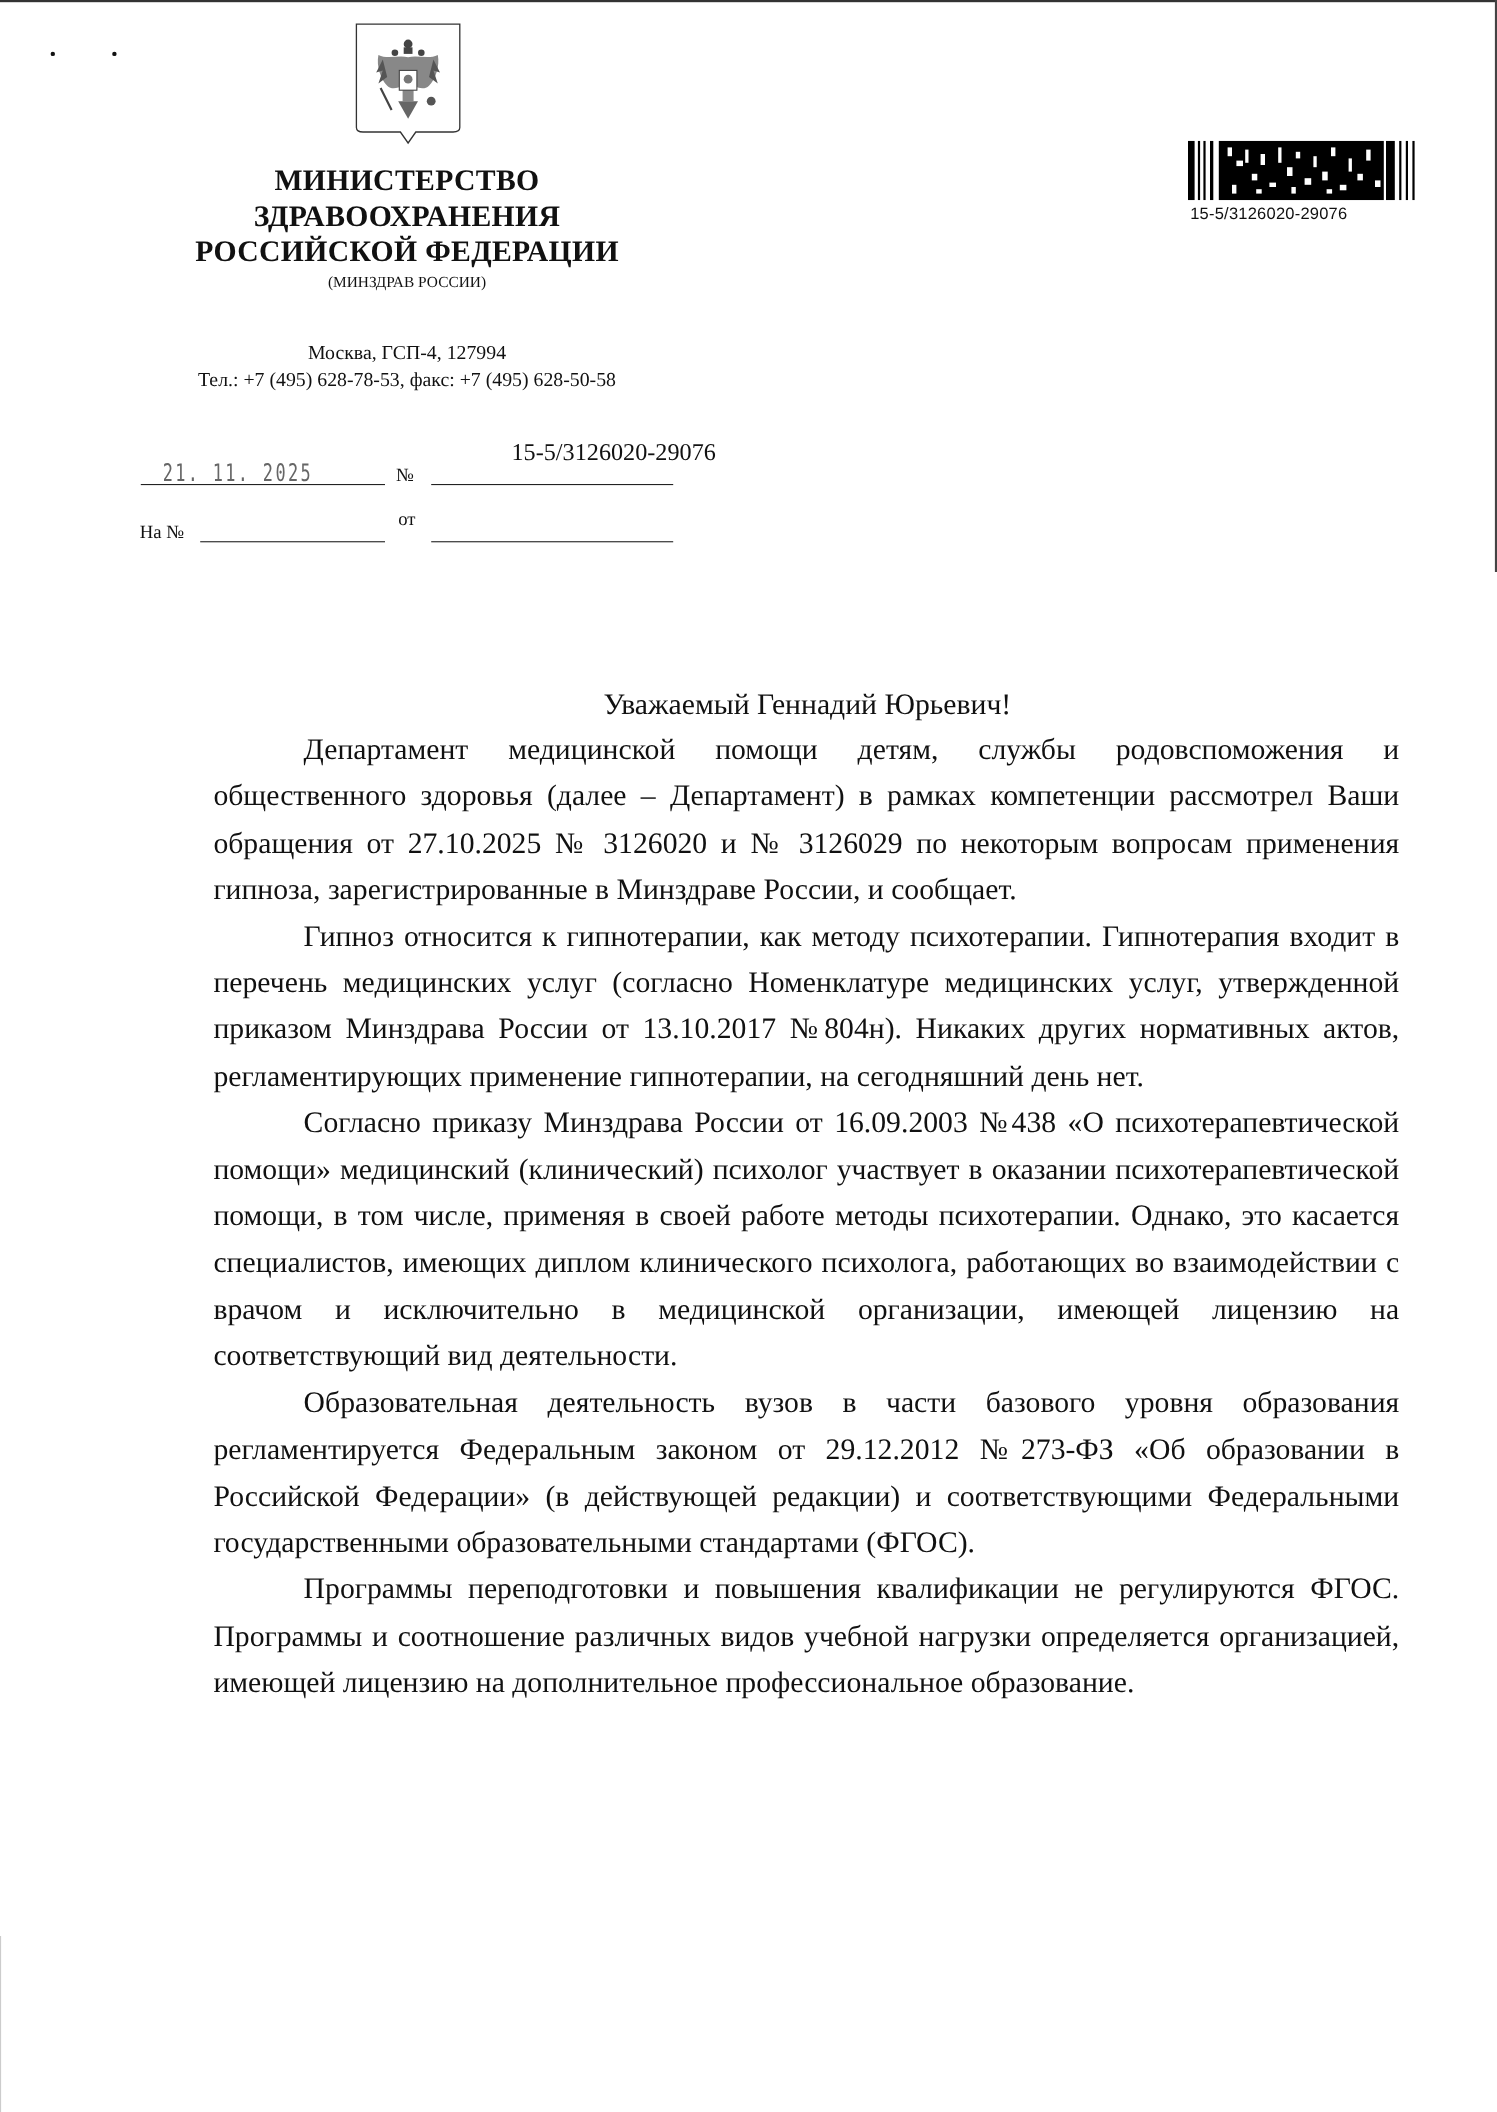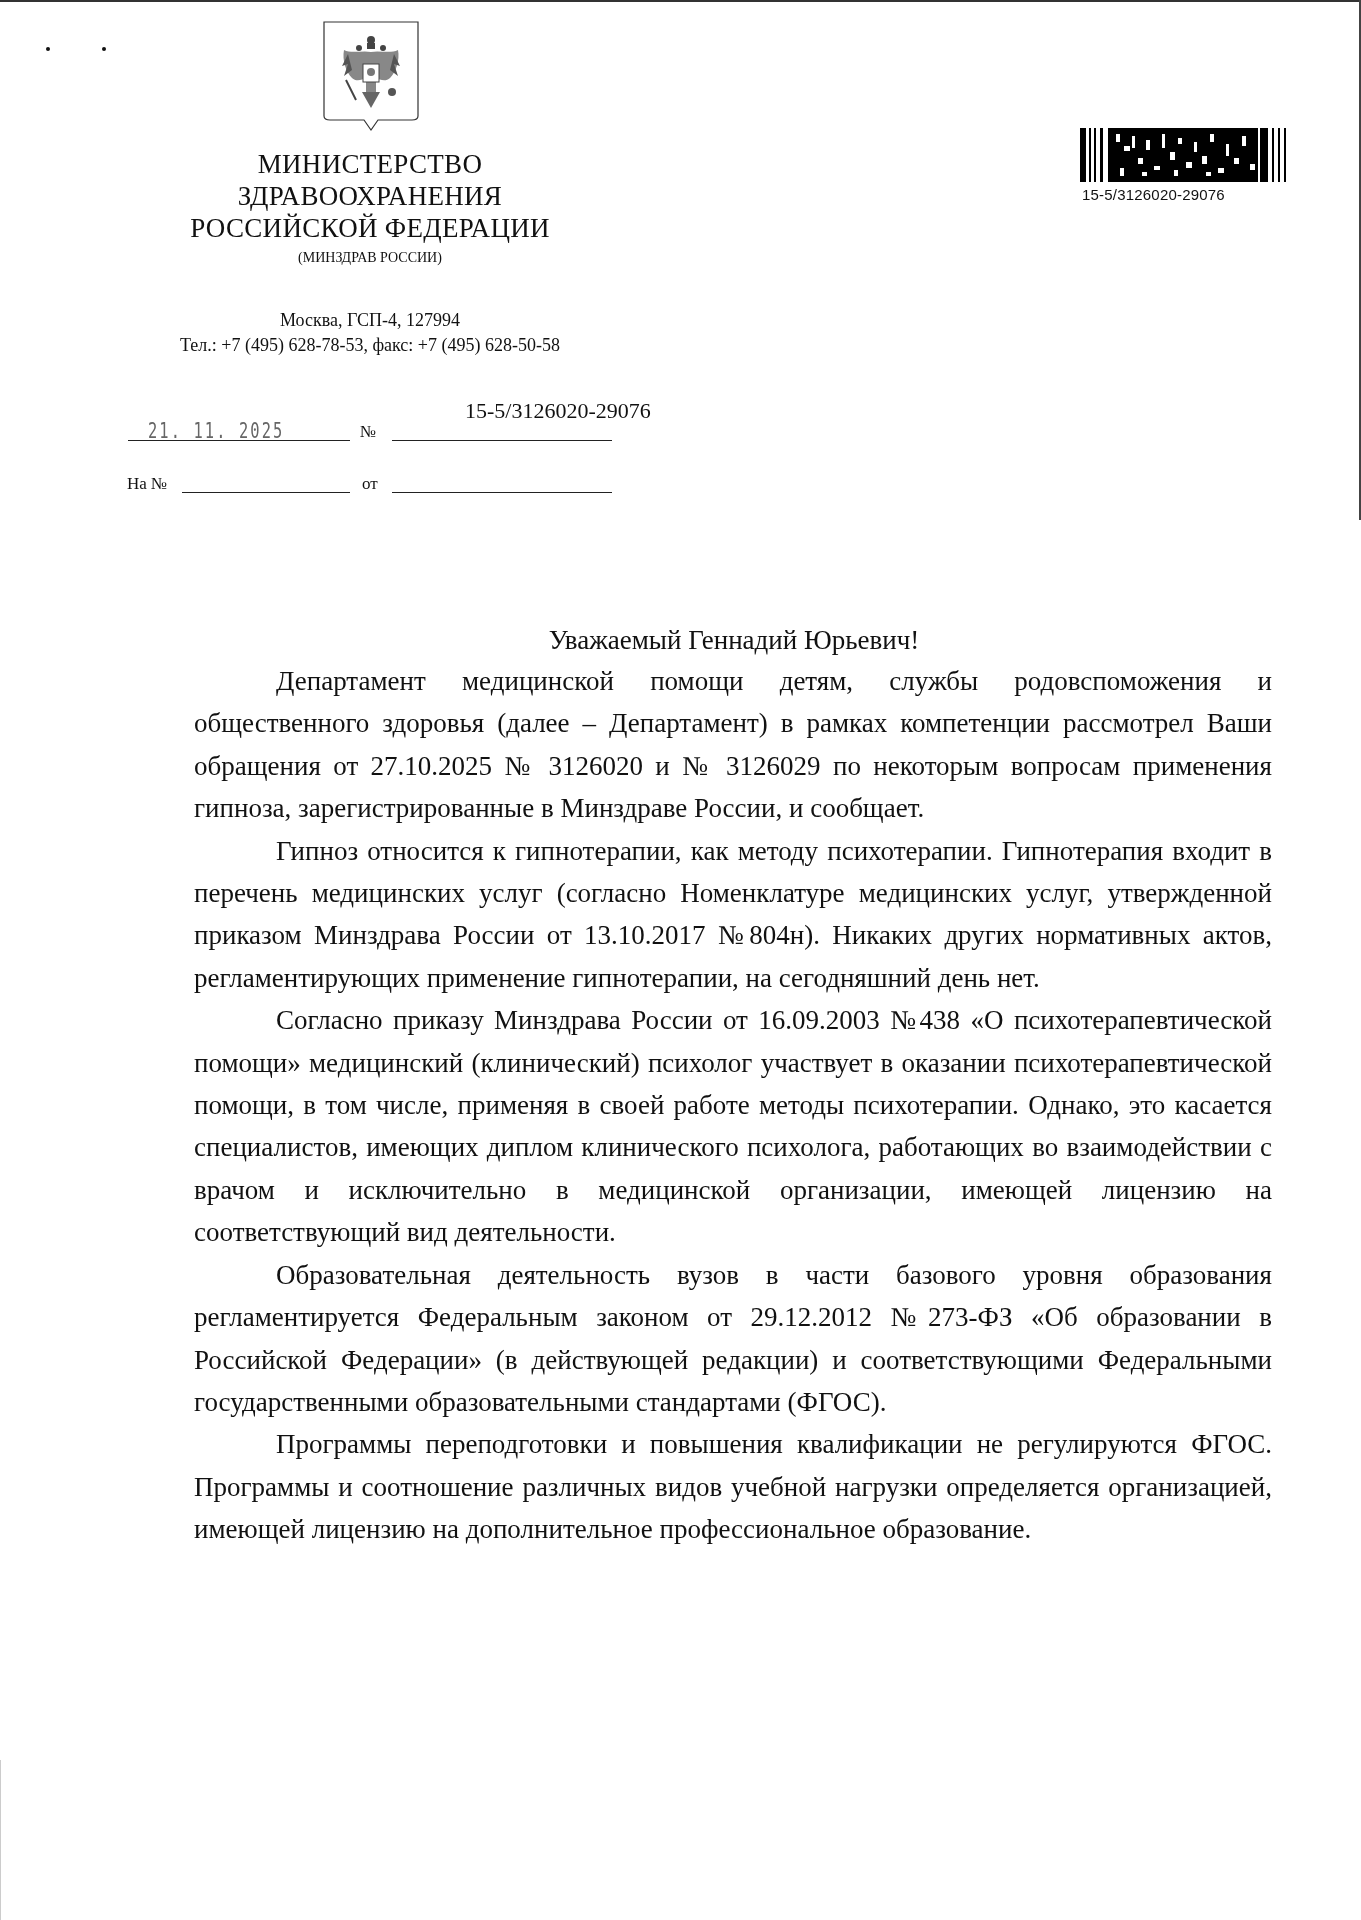--- a/index.html
+++ b/index.html
@@ -9,21 +9,21 @@
     }
     .scan-edge-top { position: absolute; left: 0; top: 0; width: 1361px; height: 2px; background: #333; }
     .scan-edge-right { position: absolute; right: 0; top: 0; width: 2px; height: 520px; background: #444; }
     .scan-edge-left { position: absolute; left: 0; top: 1760px; width: 1px; height: 160px; background: #ccc; }
     .dot { position: absolute; width: 4px; height: 4px; border-radius: 50%; background: #111; }
 
     .emblem { position: absolute; left: 322px; top: 20px; width: 98px; height: 112px; }
 
     .ministry {
       position: absolute; left: 140px; width: 460px; top: 148px; text-align: center;
-      font-weight: normal; font-size: 27px; line-height: 32px; letter-spacing: 0.3px;
+      font-weight: bold; font-size: 27px; line-height: 32px; letter-spacing: 0.3px;
     }
     .ministry-short { position: absolute; left: 140px; width: 460px; top: 250px; text-align: center; font-size: 14px; }
 
     .address { position: absolute; left: 110px; width: 520px; top: 308px; text-align: center; font-size: 18px; line-height: 25px; }
 
     .regnum { position: absolute; left: 465px; top: 398px; font-size: 22px; }
     .date-line { position: absolute; left: 128px; top: 440px; width: 222px; border-bottom: 1.5px solid #222; height: 0; }
     .date-stamp {
       position: absolute; left: 148px; top: 418px; font-family: "DejaVu Sans Mono", monospace; font-size: 22px;
       color: #666; letter-spacing: 3px; transform: scaleX(0.7); transform-origin: left;
@@ -81,21 +81,21 @@
   <div>Тел.: +7 (495) 628-78-53, факс: +7 (495) 628-50-58</div>
 </div>
 
 <div class="regnum">15-5/3126020-29076</div>
 <div class="date-line"></div>
 <div class="date-stamp">21. 11. 2025</div>
 <div class="label" style="left:360px;top:422px;">№</div>
 <div class="blank" style="left:392px;top:440px;width:220px;"></div>
 <div class="label" style="left:127px;top:474px;">На №</div>
 <div class="blank" style="left:182px;top:492px;width:168px;"></div>
-<div class="label" style="left:362px;top:474px;">от</div>
+<div class="label" style="left:362px;top:462px;">от</div>
 <div class="blank" style="left:392px;top:492px;width:220px;"></div>
 
 <svg class="barcode" viewBox="0 0 212 54">
   <g fill="#000">
     <rect x="0" y="0" width="6" height="54"></rect>
     <rect x="9" y="0" width="2" height="54"></rect>
     <rect x="14" y="0" width="2" height="54"></rect>
     <rect x="20" y="0" width="3" height="54"></rect>
     <rect x="28" y="0" width="150" height="54"></rect>
     <rect x="180" y="0" width="8" height="54"></rect>

